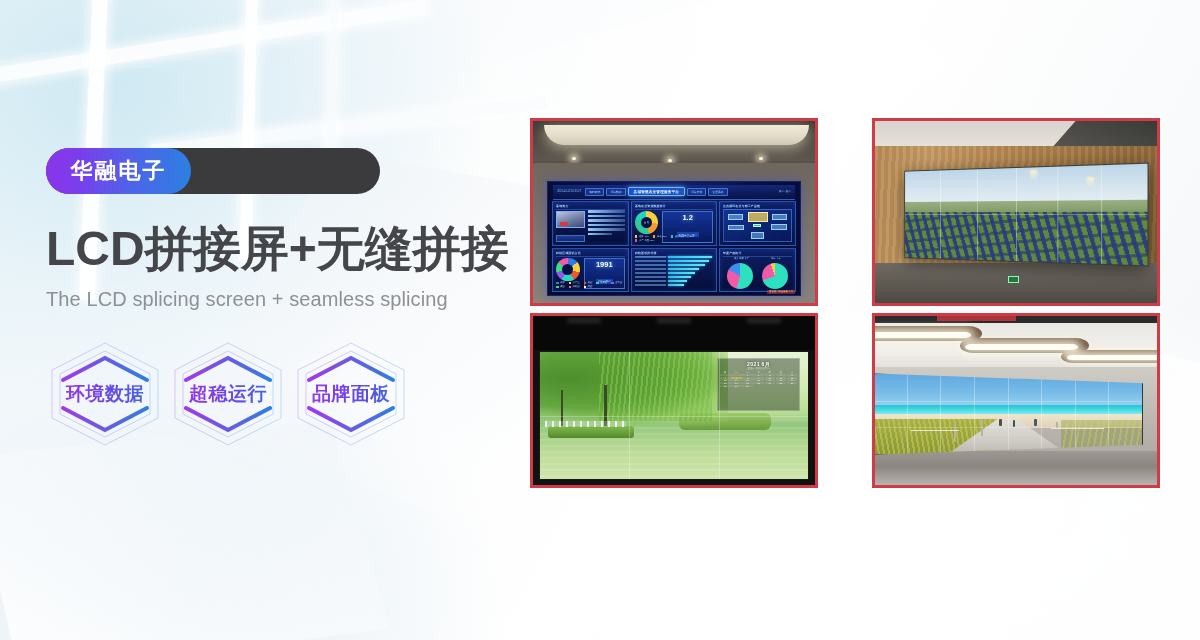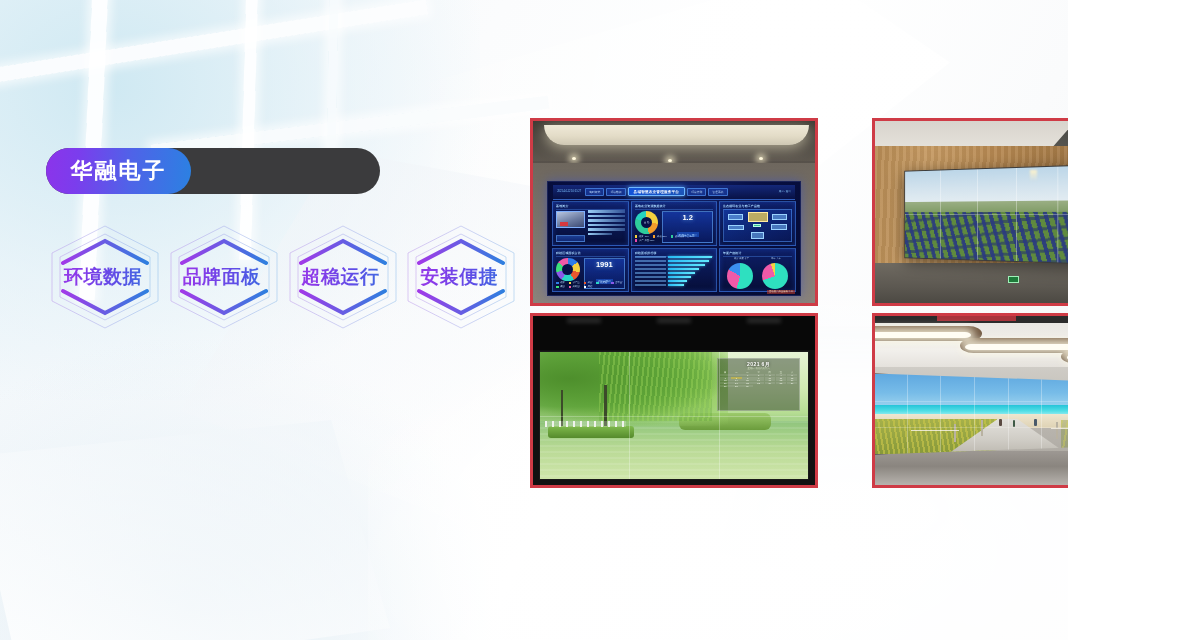--- a/index.html
+++ b/index.html
@@ -5,21 +5,21 @@
 <style>
   * { margin:0; padding:0; box-sizing:border-box; }
   html,body { width:1200px; height:640px; overflow:hidden; }
   body {
     font-family:"Liberation Sans","DejaVu Sans",sans-serif;
     background:#ffffff;
     position:relative;
   }
 
   
-  .banner { position:absolute; inset:0; width:1068px; height:640px; overflow:hidden; }
+  .banner { position:absolute; inset:0; width:1200px; height:640px; overflow:hidden; }
 
   
   .bg { position:absolute; inset:0; overflow:hidden; }
   .bg-base {
     position:absolute; inset:0;
     background:
       linear-gradient(118deg,#eef6fa 0%,#f4f8fb 16%,#fbfcfd 36%,#ffffff 58%,#fafbfc 78%,#f3f5f7 100%);
   }
   
   .bg-glowL {
@@ -416,20 +416,22 @@
     <div class="bg-white-lowerR"></div>
   </div>
 
   <div class="left-col">
 
     <div class="badge-row">
       <div class="badge-dark"></div>
       <div class="badge-brand">华融电子</div>
     </div>
 
+    <div class="headline">LCD拼接屏+无缝拼接</div>
+    <div class="subhead">The LCD splicing screen + seamless splicing</div>
 
     <div class="hex-row">
 
       <div class="hex">
         <svg width="118" height="110" viewBox="0 0 118 110" aria-hidden="true">
           <defs>
             <linearGradient id="hg1" x1="0" y1="0" x2="1" y2="0">
               <stop offset="0" stop-color="#a13ae8"></stop>
                 <stop offset="1" stop-color="#2f7fdf"></stop>
             </linearGradient>
@@ -446,42 +448,33 @@
         <div class="hex-label">环境数据</div>
       </div>
 
       <div class="hex">
         <svg width="118" height="110" viewBox="0 0 118 110" aria-hidden="true">
           <polygon points="59,4 112,31 112,79 59,106 6,79 6,31" fill="none" stroke="url(#hgf)" stroke-width="1"></polygon>
           <polygon points="59,12 104,35 104,75 59,98 14,75 14,35" fill="none" stroke="url(#hgf)" stroke-width="1"></polygon>
           <polyline points="17,41 59,19 101,41" fill="none" stroke="url(#hg1)" stroke-width="4" stroke-linecap="round"></polyline>
           <polyline points="17,69 59,91 101,69" fill="none" stroke="url(#hg1)" stroke-width="4" stroke-linecap="round"></polyline>
         </svg>
-        <div class="hex-label">品牌面板</div>
+        <div class="hex-label">超稳运行</div>
       </div>
 
       <div class="hex">
         <svg width="118" height="110" viewBox="0 0 118 110" aria-hidden="true">
           <polygon points="59,4 112,31 112,79 59,106 6,79 6,31" fill="none" stroke="url(#hgf)" stroke-width="1"></polygon>
           <polygon points="59,12 104,35 104,75 59,98 14,75 14,35" fill="none" stroke="url(#hgf)" stroke-width="1"></polygon>
           <polyline points="17,41 59,19 101,41" fill="none" stroke="url(#hg1)" stroke-width="4" stroke-linecap="round"></polyline>
           <polyline points="17,69 59,91 101,69" fill="none" stroke="url(#hg1)" stroke-width="4" stroke-linecap="round"></polyline>
         </svg>
-        <div class="hex-label">超稳运行</div>
+        <div class="hex-label">品牌面板</div>
       </div>
 
-      <div class="hex">
-        <svg width="118" height="110" viewBox="0 0 118 110" aria-hidden="true">
-          <polygon points="59,4 112,31 112,79 59,106 6,79 6,31" fill="none" stroke="url(#hgf)" stroke-width="1"></polygon>
-          <polygon points="59,12 104,35 104,75 59,98 14,75 14,35" fill="none" stroke="url(#hgf)" stroke-width="1"></polygon>
-          <polyline points="17,41 59,19 101,41" fill="none" stroke="url(#hg1)" stroke-width="4" stroke-linecap="round"></polyline>
-          <polyline points="17,69 59,91 101,69" fill="none" stroke="url(#hg1)" stroke-width="4" stroke-linecap="round"></polyline>
-        </svg>
-        <div class="hex-label">安装便捷</div>
-      </div>
 
     </div>
   </div>
 
   <div class="photo p-tl">
     <div class="pin">
       <div class="tl-room"></div>
       <div class="tl-ceil"></div>
       <div class="tl-cove"></div>
       <div class="tl-dot" style="left:14%;top:20%"></div>

